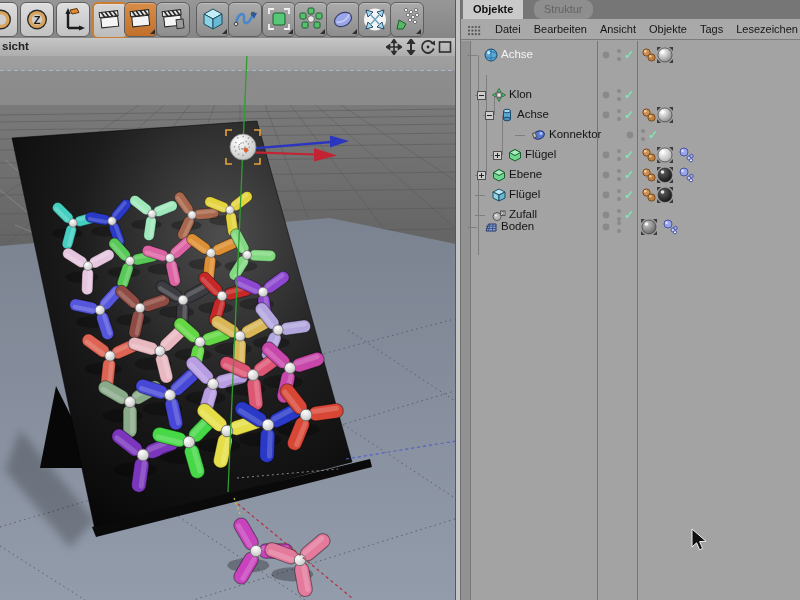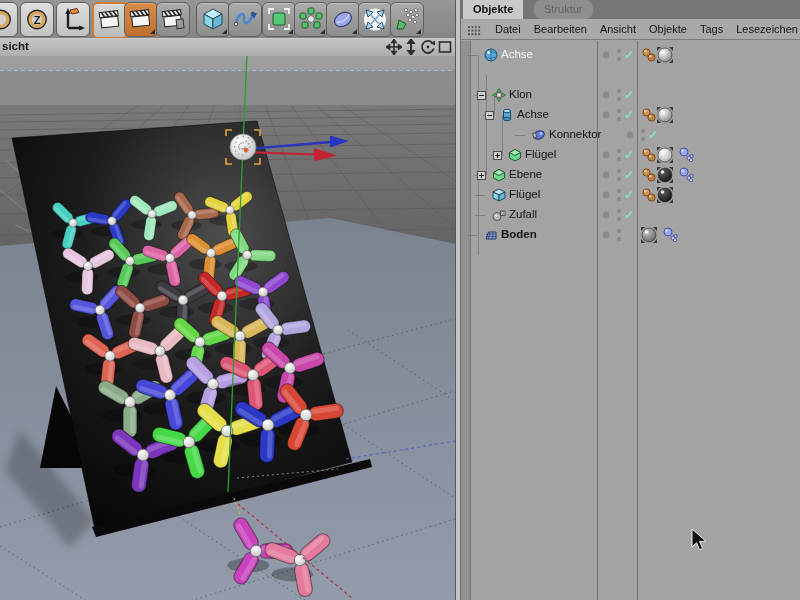--- a/index.html
+++ b/index.html
@@ -1068,21 +1068,21 @@
           <span class="tlabel " style="left:48px;">Zufall</span>
           <span class="dots" style="position:absolute;left:137px;top:0;">
         <svg width="36" height="20">
               <circle cx="8" cy="10" r="3.4" fill="#8a8a8a"></circle>
         <circle cx="21" cy="6" r="2" fill="#8a8a8a"></circle>
               <circle cx="21" cy="14" r="2" fill="#8a8a8a"></circle>
             </svg>
           </span>
           <span class="check" style="left:163px;top:3px;">✓</span>
         </div>
-        <div class="trow" style="top: 184px; font-weight: bold;">
+        <div class="trow" style="top: 176px;">
           <div class="guide" style="left:6px;top:10px;width:10px;height:1px;"></div>
           <span class="ticon" style="left:23px;top:3px;"><svg width="14" height="14">
               <polygon points="2,11 4.5,4 12,4 12,11" fill="#8aa4d8" stroke="#2a3a6a"></polygon>
               <path d="M2 8.5 H12 M2 6.2 L12 6.2 M6 4 L4.5 11 M9 4 L8.5 11" stroke="#2a3a6a" stroke-width="0.7" fill="none"></path>
             </svg></span>
           <span class="tlabel " style="left:40px;">Boden</span>
           <span class="dots" style="position:absolute;left:137px;top:0;">
         <svg width="36" height="20">
               <circle cx="8" cy="10" r="3.4" fill="#8a8a8a"></circle>
         <circle cx="21" cy="6" r="2" fill="#8a8a8a"></circle>

